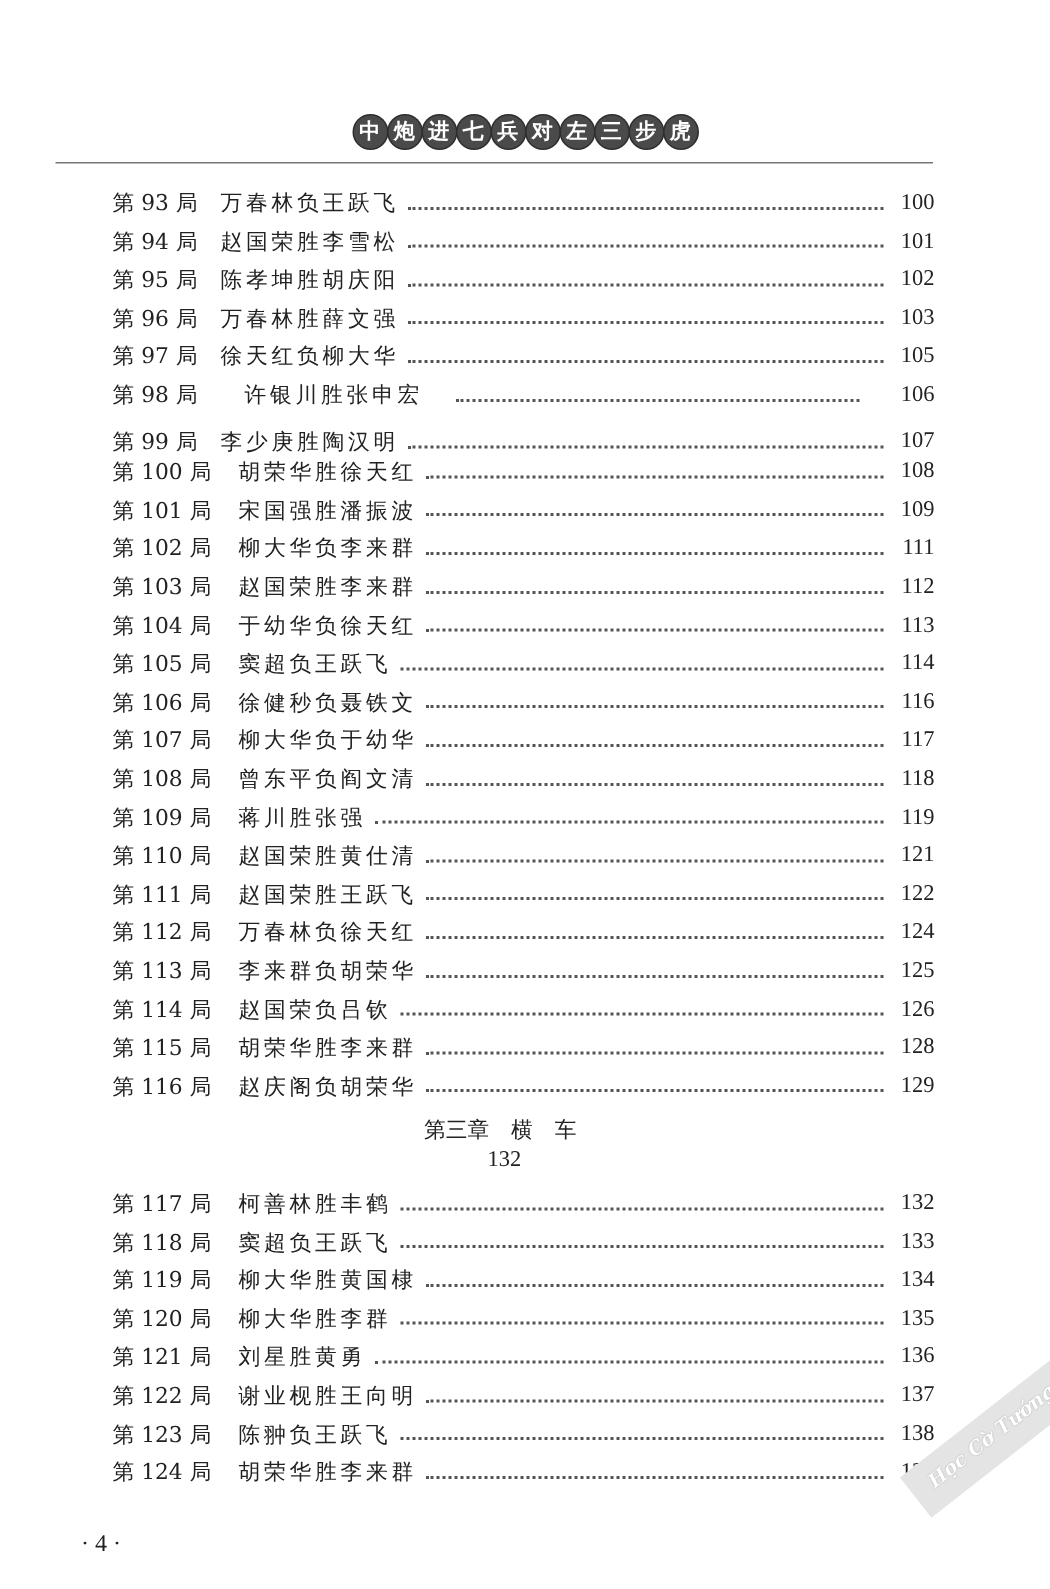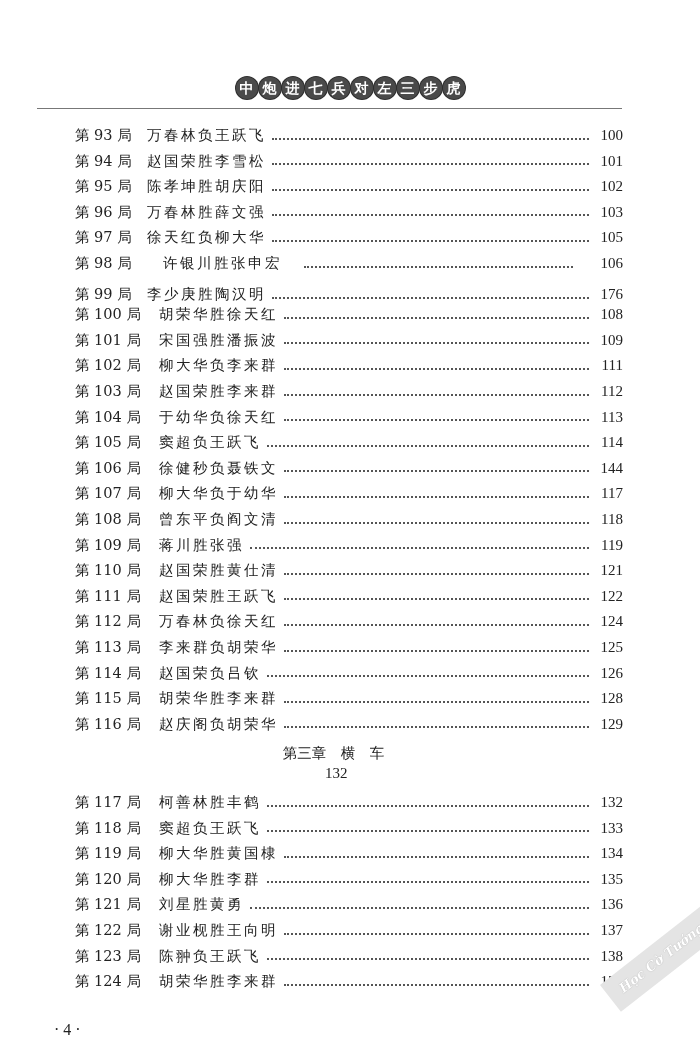--- a/index.html
+++ b/index.html
@@ -103,21 +103,21 @@
     <div class="row" style="top: 128px; gap: 16px;">
       <span class="num">第 98 局</span>
       <span class="title">许银川胜张申宏</span>
       <span class="dots"></span>
       <span class="page">106</span>
     </div>
     <div class="row" style="top: 159px;">
       <span class="num">第 99 局</span>
       <span class="title">李少庚胜陶汉明</span>
       <span class="dots"></span>
-      <span class="page">176</span>
+      <span class="page">107</span>
     </div>
     <div class="row wide" style="top: 179.2px; align-items: center;">
       <span class="num">第 100 局</span>
       <span class="title">胡荣华胜徐天红</span>
       <span class="dots"></span>
       <span class="page">108</span>
     </div>
     <div class="row wide" style="top: 204.8px;">
       <span class="num">第 101 局</span>
       <span class="title">宋国强胜潘振波</span>
@@ -145,21 +145,21 @@
     <div class="row wide" style="top: 307.2px;">
       <span class="num">第 105 局</span>
       <span class="title">窦超负王跃飞</span>
       <span class="dots"></span>
       <span class="page">114</span>
     </div>
     <div class="row wide" style="top: 332.8px;">
       <span class="num">第 106 局</span>
       <span class="title">徐健秒负聂铁文</span>
       <span class="dots"></span>
-      <span class="page">144</span>
+      <span class="page">116</span>
     </div>
     <div class="row wide" style="top: 358.4px;">
       <span class="num">第 107 局</span>
       <span class="title">柳大华负于幼华</span>
       <span class="dots"></span>
       <span class="page">117</span>
     </div>
     <div class="row wide" style="top: 384px;">
       <span class="num">第 108 局</span>
       <span class="title">曾东平负阎文清</span>

